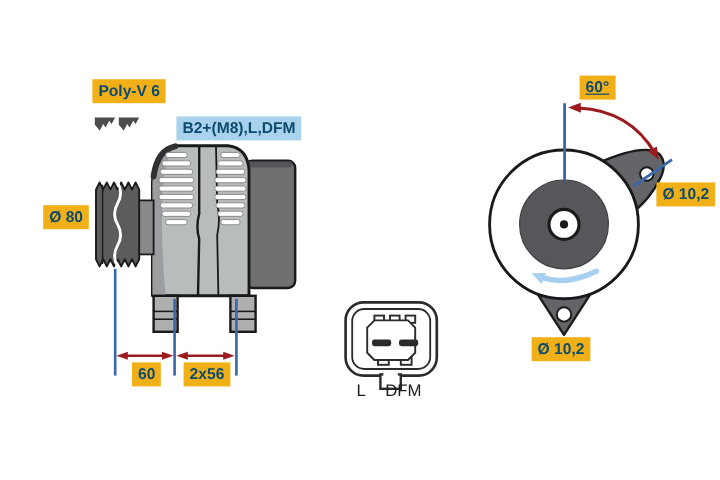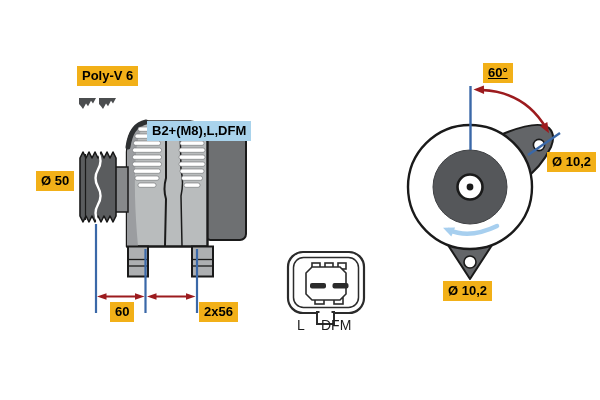--- a/index.html
+++ b/index.html
@@ -1,20 +1,20 @@
 <!DOCTYPE html>
 <html><head>
 <meta charset="utf-8">
 <style>
   html,body{margin:0;padding:0;background:#ffffff;}
   #figure{position:relative;width:600px;height:400px;background:#ffffff;overflow:hidden;
           font-family:"Liberation Sans",sans-serif;}
   #drawing{position:absolute;left:0;top:0;z-index:1;}
   .lbl{position:absolute;z-index:2;font-weight:bold;font-size:13px;line-height:16px;
-       color:#000000;padding:2px 5px;white-space:nowrap;}
+       color:#0c4a6e;padding:2px 5px;white-space:nowrap;}
   .tag-yellow{background:#F2B018;}
   .tag-blue{background:#A9D3EC;}
   .pin-lbl{position:absolute;z-index:2;font-size:14px;font-weight:normal;color:#1c1c1c;white-space:nowrap;}
 </style>
 </head>
 <body>
 
 <div id="figure">
 
   <svg id="drawing" width="600" height="400" viewBox="0 0 600 400">
@@ -145,27 +145,27 @@
       <rect x="310" y="283" width="16" height="5.5" rx="2" fill="#2B2B2B"></rect>
       <rect x="332.5" y="283" width="16" height="5.5" rx="2" fill="#2B2B2B"></rect>
 
       <rect x="317" y="312" width="17" height="12" fill="#ffffff" stroke="#2B2B2B" stroke-width="2"></rect>
       <rect x="319.5" y="309.5" width="12" height="4.5" fill="#ffffff"></rect>
     </g>
   </svg>
 
   <div class="lbl tag-yellow" style="left:77px;top:66px;">Poly-V 6</div>
 
-  <div class="lbl tag-blue" style="left:147px;top:97px;margin-top:24px;">B2+(M8),L,DFM</div>
+  <div class="lbl tag-blue" style="left:147px;top:97px;">B2+(M8),L,DFM</div>
 
-  <div class="lbl tag-yellow" style="left:36px;top:171px;">Ø 50</div>
+  <div class="lbl tag-yellow" style="left:36px;top:171px;">Ø 80</div>
 
   <div class="lbl tag-yellow" style="left:110px;top:302px;">60</div>
 
-  <div class="lbl tag-yellow" style="left:153px;top:302px;margin-left:46px;">2x56</div>
+  <div class="lbl tag-yellow" style="left:153px;top:302px;">2x56</div>
 
   <div class="lbl tag-yellow" style="left:483px;top:63px;text-decoration:underline;">60°</div>
 
   <div class="lbl tag-yellow" style="left:547px;top:152px;">Ø 10,2</div>
 
   <div class="lbl tag-yellow" style="left:443px;top:281px;">Ø 10,2</div>
 
   <div class="pin-lbl" style="left:297px;top:317px;">L</div>
 
   <div class="pin-lbl" style="left:321px;top:317px;">DFM</div>

